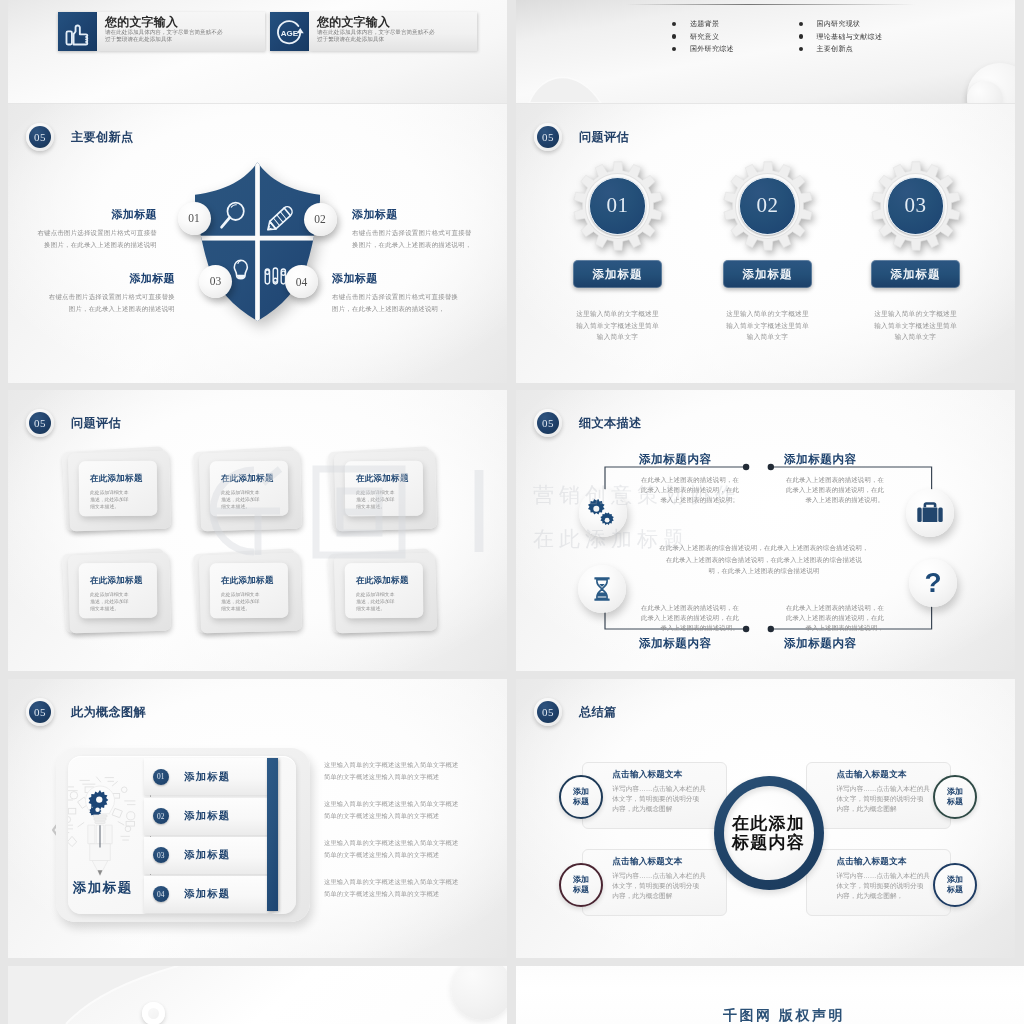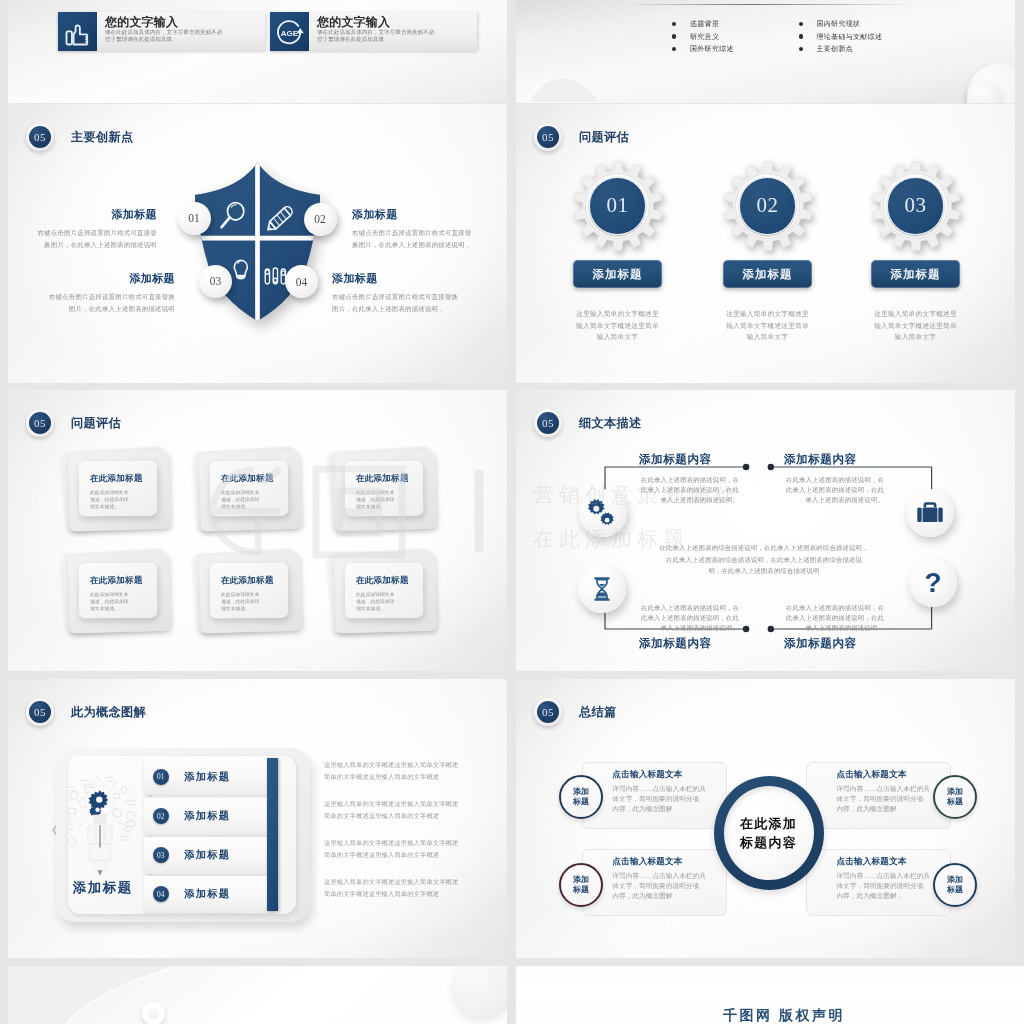--- a/index.html
+++ b/index.html
@@ -177,21 +177,21 @@
   .s8chip.c3{left:43px;top:183.5px;border:2.8px solid #4a2532;}
   .s8chip.c4{left:417px;top:183.5px;border:2.8px solid #1e3c63;}
   .s8ring{position:absolute;left:197.5px;top:97px;width:110px;height:114px;border-radius:50%;
      background:linear-gradient(160deg,#2a5076 0%,#21456a 45%,#1b3a5c 100%);
      box-shadow:0 3px 7px rgba(0,0,0,.14);
      display:flex;align-items:center;justify-content:center;z-index:5;}
   .s8inner{width:90px;height:94px;border-radius:50%;
      background:radial-gradient(circle at 38% 30%,#ffffff 0%,#fbfbfb 55%,#ececec 100%);
      box-shadow:inset 2px 3px 5px rgba(0,0,0,.10);
      display:flex;align-items:center;justify-content:center;text-align:center;
-     font-size:13px;font-weight:bold;color:#121212;line-height:19px;white-space:pre-line;letter-spacing:1.2px;}
+     font-size:17px;font-weight:bold;color:#121212;line-height:19px;white-space:pre-line;letter-spacing:1.2px;}
 
   
   .s9{background:linear-gradient(140deg,#f1f1f1 0%,#f8f8f8 30%,#ffffff 55%,#fdfdfd 100%);}
   .s9diag{position:absolute;left:0;top:0;}
   .s9ring{position:absolute;left:134px;top:36px;width:23px;height:23px;border-radius:50%;
      background:linear-gradient(150deg,#fdfdfd,#eeeeee);
      box-shadow:0 2px 4px rgba(0,0,0,.16), inset 0 0 0 6px #ffffff;}
   .s9blob{position:absolute;right:-6px;top:-8px;width:62px;height:62px;border-radius:50%;
      background:radial-gradient(circle at 34% 26%,#fbfbfb 0%,#f3f3f3 50%,#e9e9e9 100%);
      box-shadow:0 2px 6px rgba(0,0,0,.08);}

